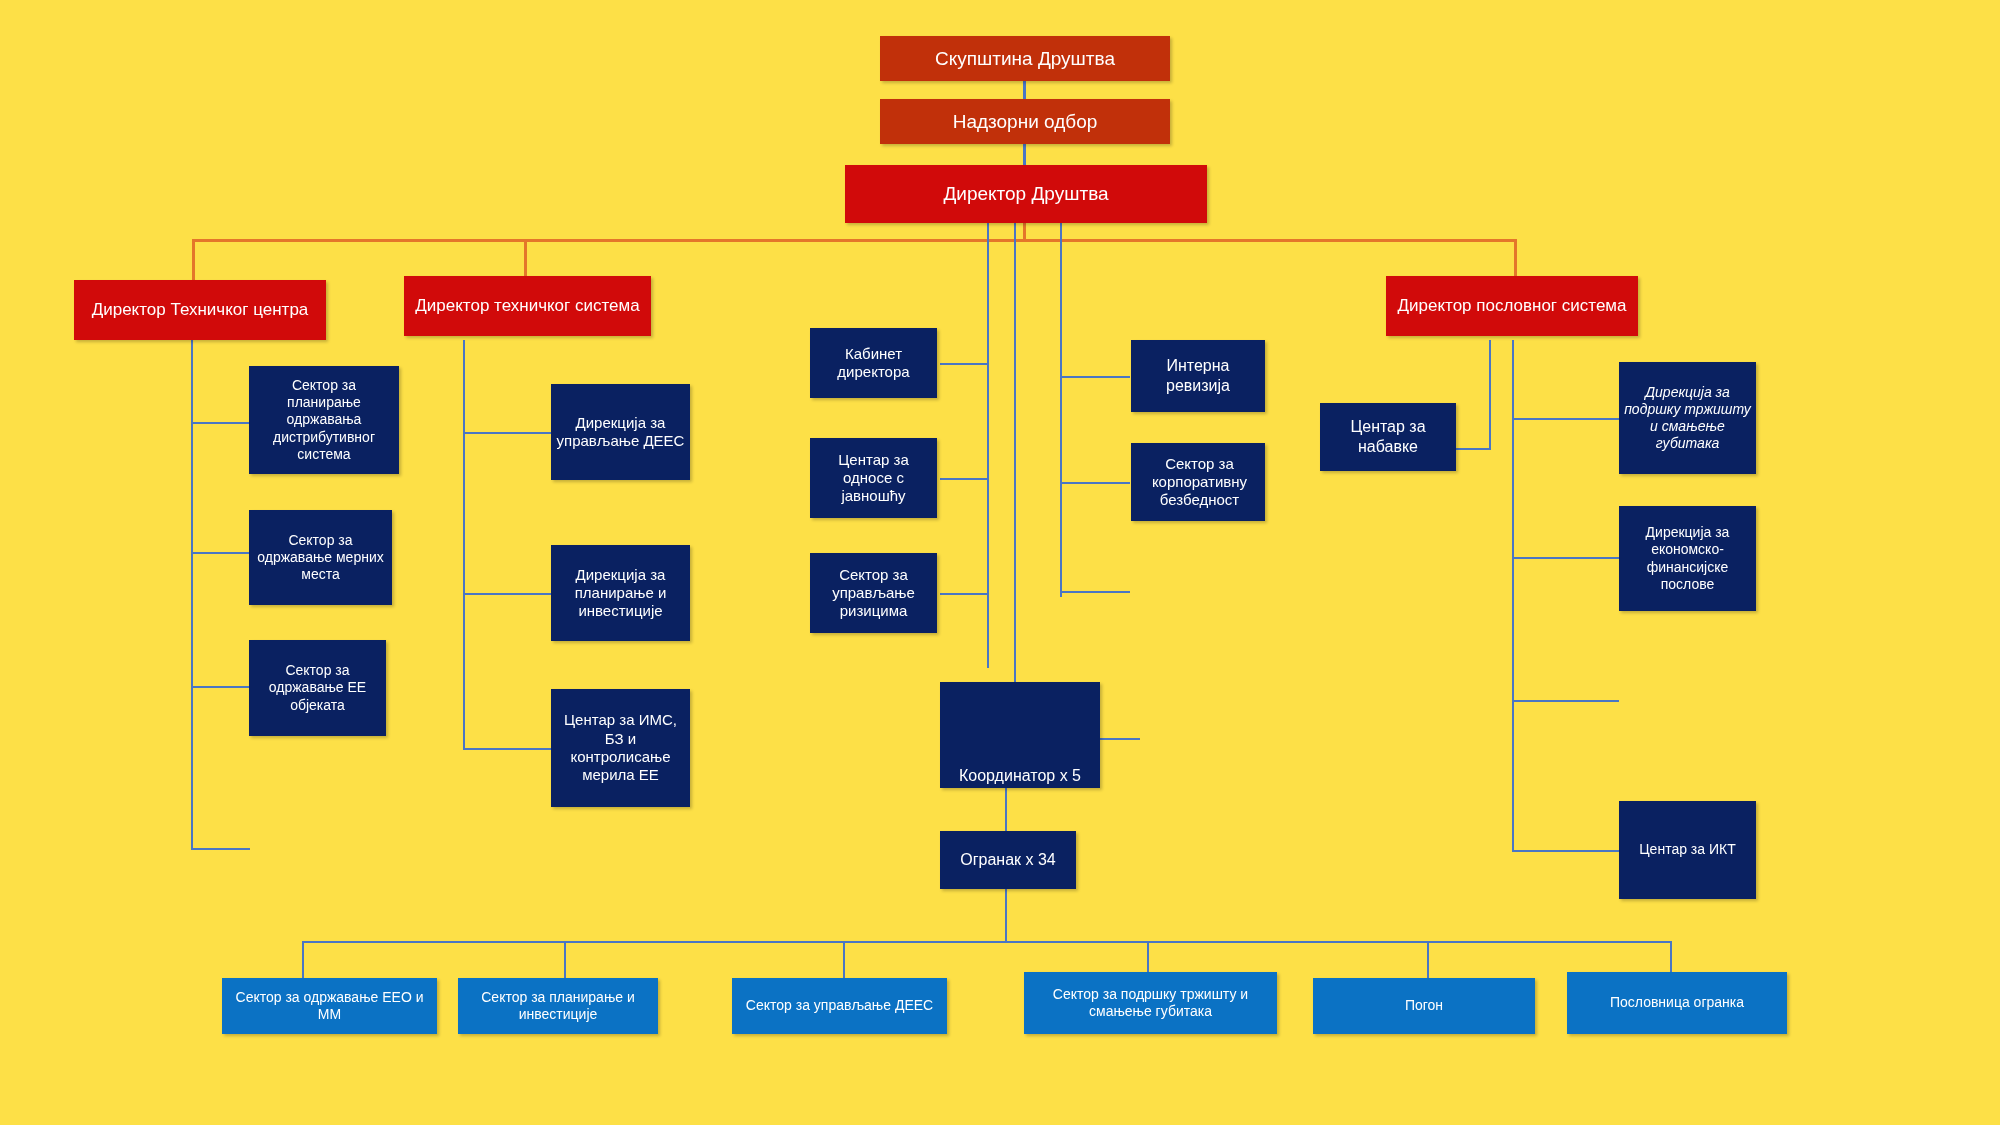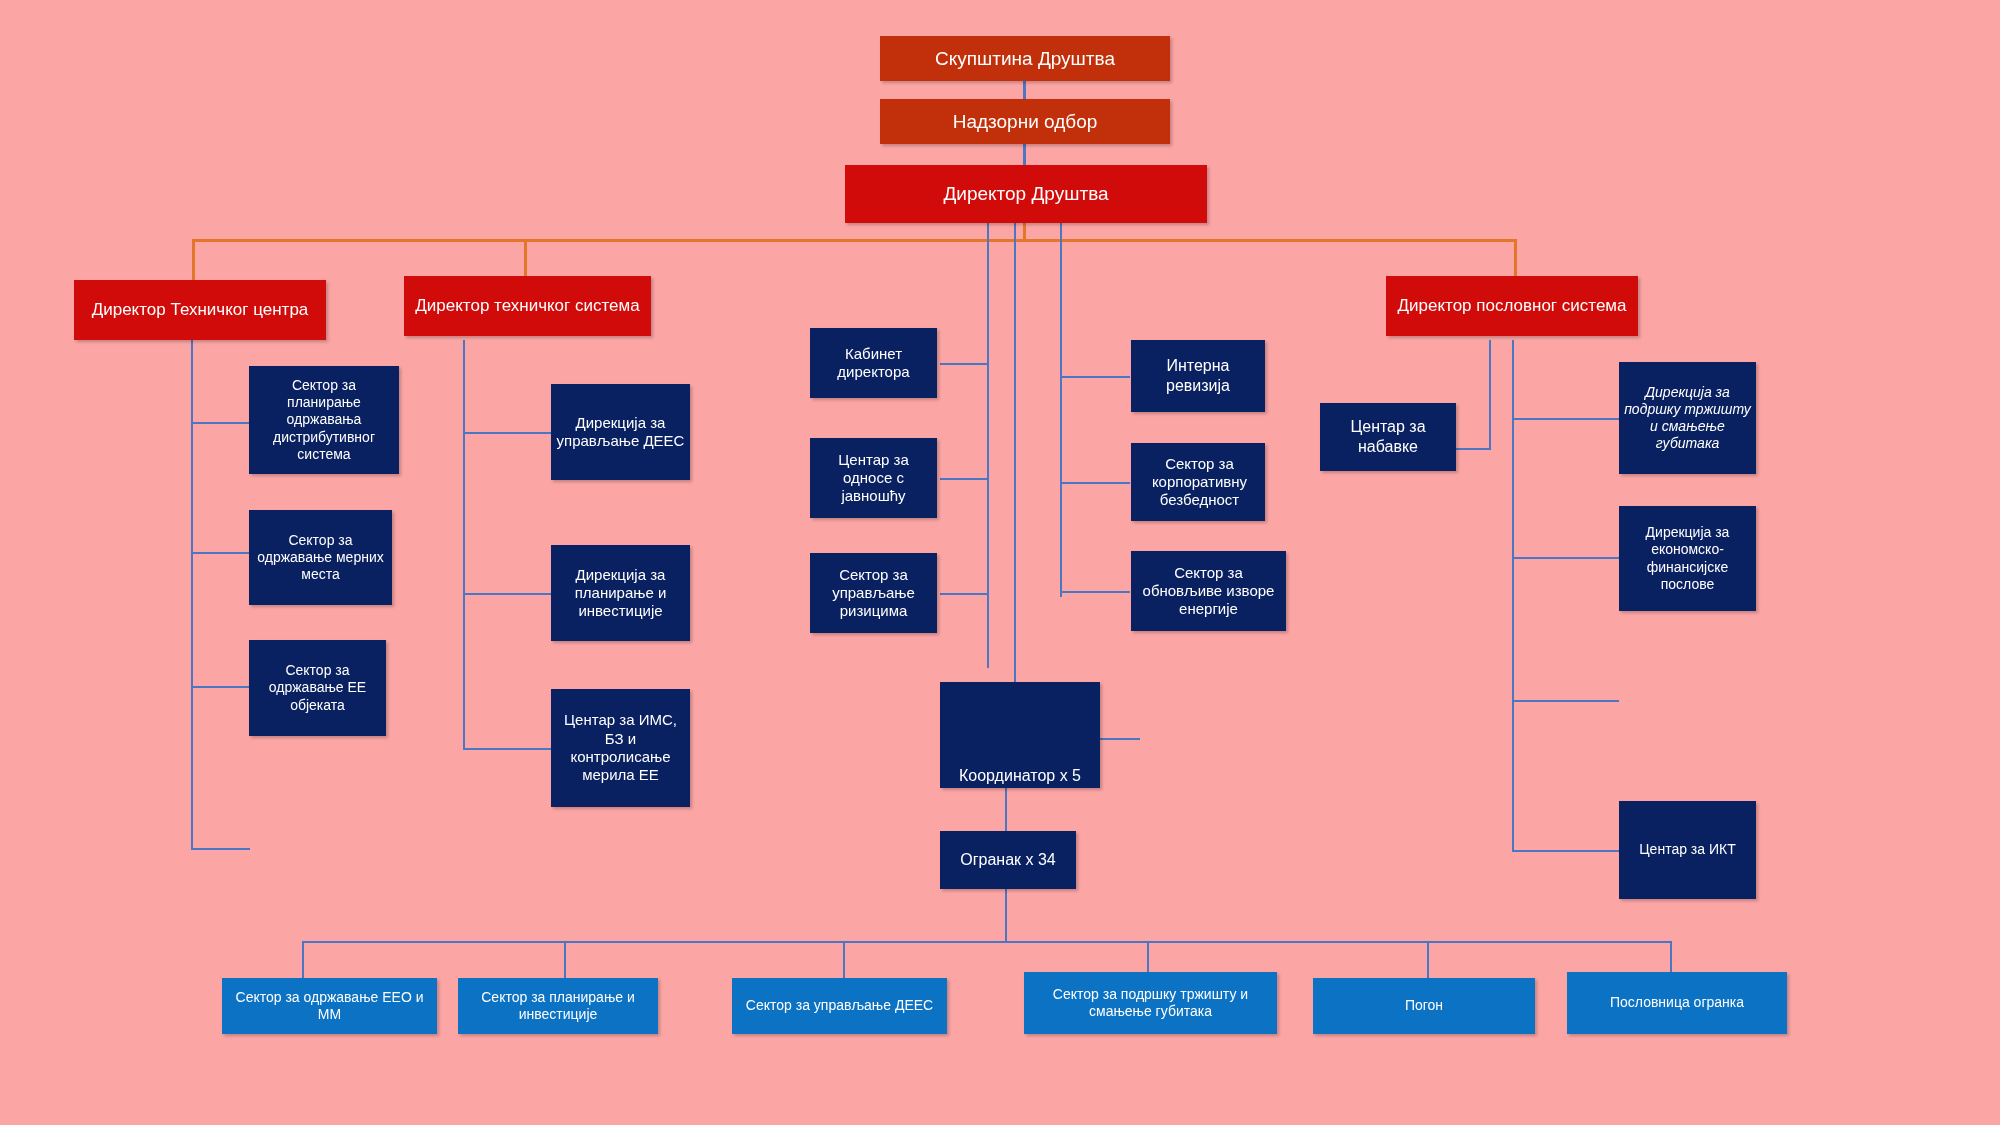--- a/index.html
+++ b/index.html
@@ -1,17 +1,17 @@
 <!DOCTYPE html>
 <html><head>
 <meta charset="utf-8">
 <style>
   html,body{margin:0;padding:0;background:#ffffff;}
   body{font-family:"Liberation Sans","DejaVu Sans",sans-serif;}
-  #canvas{position:relative;width:2000px;height:1125px;background:#fca5a5;overflow:hidden;}
+  #canvas{position:relative;width:2000px;height:1125px;background:#fde047;overflow:hidden;}
   .box{position:absolute;box-sizing:border-box;display:flex;align-items:center;justify-content:center;
        text-align:center;color:#ffffff;line-height:1.22;padding:2px 5px;
        box-shadow:2px 2px 3px rgba(0,0,0,0.22);}
   .box span{display:block;width:100%;}
   .dkred{background:#c1300a;}
   .red{background:#d10a0a;}
   .navy{background:#0a2161;}
   .lblue{background:#0b72c4;}
   .ln{position:absolute;background:#4a76c4;}
   .lnh{height:2px;}
@@ -129,23 +129,20 @@
   <div class="box navy f16" style="left:1131px;top:340px;width:134px;height:72px;">
     <span>Интерна ревизија</span>
   </div>
 
   <div class="box navy f15" style="left:810px;top:553px;width:127px;height:80px;">
     <span>Сектор за управљање ризицима</span>
   </div>
   <div class="box navy f15" style="left:1131px;top:443px;width:134px;height:78px;padding-left:8px;">
     <span>Сектор за корпоративну безбедност</span>
   </div>
-  <div class="box navy f15" style="left:1131px;top:551px;width:155px;height:80px;">
-    <span>Сектор за обновљиве изворе енергије</span>
-  </div>
 
   <div class="box navy f16" style="left:1320px;top:403px;width:136px;height:68px;">
     <span>Центар за набавке</span>
   </div>
 
   <div class="box navy f14" style="left:1619px;top:362px;width:137px;height:112px;font-style:italic;">
     <span>Дирекција за подршку тржишту и смањење губитака</span>
   </div>
   <div class="box navy f14" style="left:1619px;top:506px;width:137px;height:105px;">
     <span>Дирекција за економско-финансијске послове</span>

